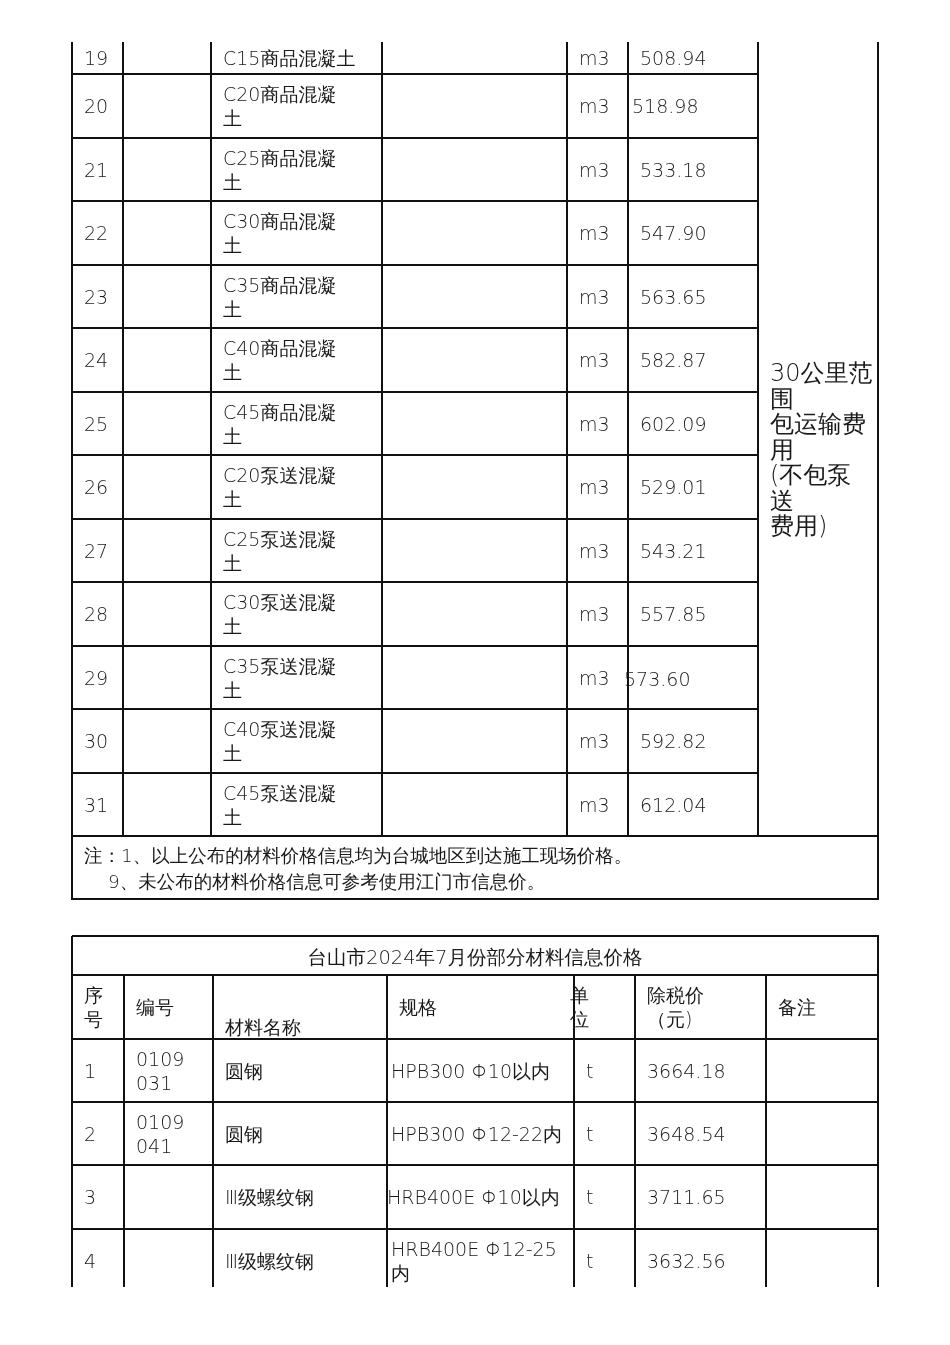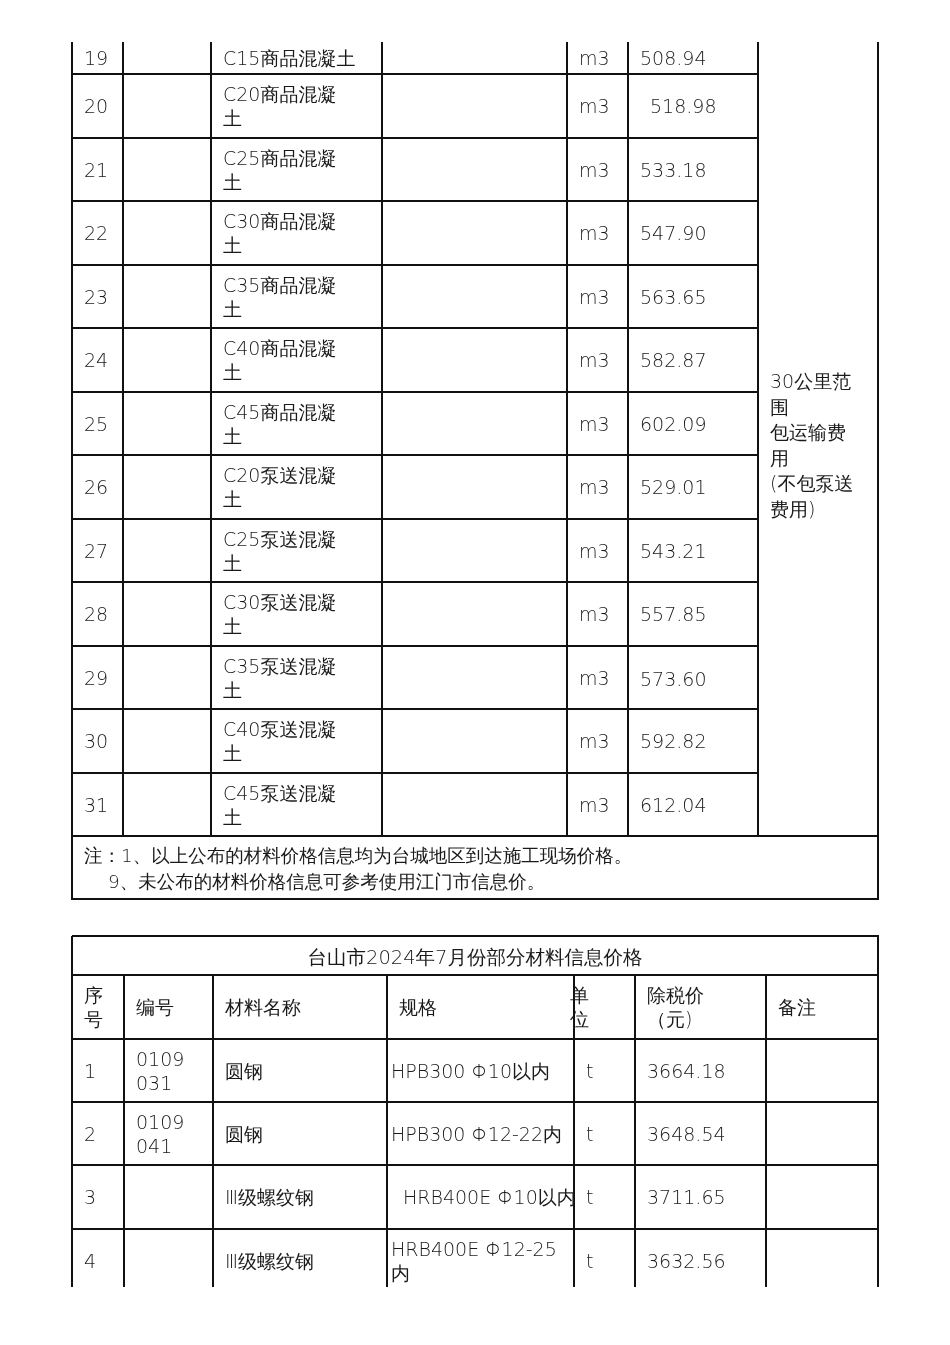--- a/index.html
+++ b/index.html
@@ -68,21 +68,21 @@
     </div>
     <div class="cell" style="left: 211px; top: 74px; width: 171px; height: 64px; padding-left: 12px; padding-right: 4px; justify-content: flex-start;">
       <span class="txt" style="width: 130px; word-break: break-all;">C20商品混凝土</span>
     </div>
     <div class="cell" style="left: 382px; top: 74px; width: 185px; height: 64px; padding-left: 12px; padding-right: 4px; justify-content: flex-start;">
       <span class="txt" style="word-break: break-all;"></span>
     </div>
     <div class="cell" style="left: 567px; top: 74px; width: 61px; height: 64px; padding-left: 12px; padding-right: 4px; justify-content: flex-start;">
       <span class="txt" style="word-break: break-all;">m3</span>
     </div>
-    <div class="cell" style="left: 628px; top: 74px; width: 130px; height: 64px; padding-left: 22px; padding-right: 4px; justify-content: flex-start;">
+    <div class="cell" style="left: 628px; top: 74px; width: 130px; height: 64px; padding-left: 4px; padding-right: 4px; justify-content: flex-start;">
       <span class="txt" style="word-break: break-all;">518.98</span>
     </div>
     <div class="cell" style="left: 72px; top: 138px; width: 51px; height: 63px; padding-right: 4px; justify-content: flex-start;">
       <span class="txt" style="word-break: break-all;">21</span>
     </div>
     <div class="cell" style="left: 123px; top: 138px; width: 88px; height: 63px; padding-left: 12px; padding-right: 4px; justify-content: flex-start;">
       <span class="txt" style="word-break: break-all;"></span>
     </div>
     <div class="cell" style="left: 211px; top: 138px; width: 171px; height: 63px; padding-left: 12px; padding-right: 4px; justify-content: flex-start;">
       <span class="txt" style="width: 130px; word-break: break-all;">C25商品混凝土</span>
@@ -230,21 +230,21 @@
     </div>
     <div class="cell" style="left: 211px; top: 646px; width: 171px; height: 63px; padding-left: 12px; padding-right: 4px; justify-content: flex-start;">
       <span class="txt" style="width: 130px; word-break: break-all;">C35泵送混凝土</span>
     </div>
     <div class="cell" style="left: 382px; top: 646px; width: 185px; height: 63px; padding-left: 12px; padding-right: 4px; justify-content: flex-start;">
       <span class="txt" style="word-break: break-all;"></span>
     </div>
     <div class="cell" style="left: 567px; top: 646px; width: 61px; height: 63px; padding-left: 12px; padding-right: 4px; justify-content: flex-start;">
       <span class="txt" style="word-break: break-all;">m3</span>
     </div>
-    <div class="cell" style="left: 628px; top: 646px; width: 130px; height: 65px; padding-left: 12px; padding-right: 8px; justify-content: flex-start;">
+    <div class="cell" style="left: 612px; top: 646px; width: 130px; height: 65px; padding-left: 12px; padding-right: 8px; justify-content: flex-start;">
       <span class="txt" style="word-break: break-all;">573.60</span>
     </div>
     <div class="cell" style="left: 72px; top: 709px; width: 51px; height: 64px; padding-left: 12px; padding-right: 4px; justify-content: flex-start;">
       <span class="txt" style="word-break: break-all;">30</span>
     </div>
     <div class="cell" style="left: 123px; top: 709px; width: 88px; height: 64px; padding-left: 12px; padding-right: 4px; justify-content: flex-start;">
       <span class="txt" style="word-break: break-all;"></span>
     </div>
     <div class="cell" style="left: 211px; top: 709px; width: 171px; height: 64px; padding-left: 12px; padding-right: 4px; justify-content: flex-start;">
       <span class="txt" style="width: 130px; word-break: break-all;">C40泵送混凝土</span>
@@ -269,21 +269,21 @@
     </div>
     <div class="cell" style="left: 382px; top: 773px; width: 185px; height: 63px; padding-left: 12px; padding-right: 4px; justify-content: flex-start;">
       <span class="txt" style="word-break: break-all;"></span>
     </div>
     <div class="cell" style="left: 567px; top: 773px; width: 61px; height: 63px; padding-left: 12px; padding-right: 4px; justify-content: flex-start;">
       <span class="txt" style="word-break: break-all;">m3</span>
     </div>
     <div class="cell" style="left: 628px; top: 773px; width: 130px; height: 63px; padding-left: 12px; padding-right: 4px; justify-content: flex-start;">
       <span class="txt" style="word-break: break-all;">612.04</span>
     </div>
-    <div class="abs" style="left: 770px; top: 361px; width: 105px; font-size: 19px; line-height: 25.5px; font-weight: 300; margin-top: 8px;">
+    <div class="abs" style="left: 770px; top: 361px; width: 105px; font-size: 24px; line-height: 25.5px; font-weight: 300;">
       <div>30公里范</div>
       <div>围</div>
       <div>包运输费</div>
       <div>用</div>
       <div>(不包泵送</div>
       <div>费用)</div>
     </div>
     <div class="note" style="left: 84px; top: 843px;">注：1、以上公布的材料价格信息均为台城地区到达施工现场价格。</div>
     <div class="note" style="left: 108px; top: 869px;">9、未公布的材料价格信息可参考使用江门市信息价。</div>
     <div class="vl" style="left: 71px; top: 936px; height: 351px;"></div>
@@ -300,21 +300,21 @@
     <div class="hl" style="left: 72px; top: 1101px; width: 807px;"></div>
     <div class="hl" style="left: 72px; top: 1164px; width: 807px;"></div>
     <div class="hl" style="left: 72px; top: 1228px; width: 807px;"></div>
     <div class="title2" style="left: 72px; width: 806px; top: 944px;">台山市2024年7月份部分材料信息价格</div>
     <div class="cell" style="left: 72px; top: 975px; width: 52px; height: 64px; padding-left: 12px; padding-right: 4px; justify-content: flex-start;">
       <span class="txt" style="width: 26px; word-break: break-all;">序号</span>
     </div>
     <div class="cell" style="left: 124px; top: 975px; width: 89px; height: 64px; padding-left: 12px; padding-right: 4px; justify-content: flex-start;">
       <span class="txt" style="word-break: break-all;">编号</span>
     </div>
-    <div class="cell" style="left: 213px; top: 975px; width: 174px; height: 64px; padding-left: 12px; padding-right: 4px; justify-content: flex-start;">
+    <div class="cell" style="left: 213px; top: 975px; width: 174px; height: 64px; padding-left: 12px; padding-right: 4px; justify-content: flex-start; align-items: flex-end;">
       <span class="txt" style="word-break: break-all;">材料名称</span>
     </div>
     <div class="cell" style="left: 387px; top: 975px; width: 187px; height: 64px; padding-left: 12px; padding-right: 4px; justify-content: flex-start;">
       <span class="txt" style="word-break: break-all;">规格</span>
     </div>
     <div class="cell" style="left: 558px; top: 975px; width: 61px; height: 64px; padding-left: 12px; padding-right: 4px; justify-content: flex-start;">
       <span class="txt" style="width: 26px; word-break: break-all;">单位</span>
     </div>
     <div class="cell" style="left: 635px; top: 975px; width: 117px; height: 64px; padding-right: 4px; justify-content: flex-start;">
       <span class="txt" style="width: 110px; word-break: break-all;">除税价（元)</span>
@@ -366,21 +366,21 @@
     </div>
     <div class="cell" style="left: 72px; top: 1165px; width: 52px; height: 64px; padding-left: 12px; padding-right: 4px; justify-content: flex-start;">
       <span class="txt" style="word-break: break-all;">3</span>
     </div>
     <div class="cell" style="left: 124px; top: 1165px; width: 89px; height: 64px; padding-left: 12px; padding-right: 4px; justify-content: flex-start;">
       <span class="txt" style="width: 58px; word-break: break-all;"></span>
     </div>
     <div class="cell" style="left: 213px; top: 1165px; width: 174px; height: 64px; padding-left: 12px; padding-right: 4px; justify-content: flex-start;">
       <span class="txt" style="word-break: break-all;">Ⅲ级螺纹钢</span>
     </div>
-    <div class="cell" style="left: 387px; top: 1165px; width: 198px; height: 64px; padding-left: 16px; padding-right: 4px; justify-content: flex-start;">
+    <div class="cell" style="left: 387px; top: 1165px; width: 198px; height: 64px; padding-left: 0; padding-right: 4px; justify-content: flex-start;">
       <span class="txt" style="width: 175px; word-break: break-all;"> HRB400E Φ10以内</span>
     </div>
     <div class="cell" style="left: 574px; top: 1165px; width: 61px; height: 64px; padding-left: 12px; padding-right: 4px; justify-content: flex-start;">
       <span class="txt" style="word-break: break-all;">t</span>
     </div>
     <div class="cell" style="left: 635px; top: 1165px; width: 131px; height: 64px; padding-left: 12px; padding-right: 4px; justify-content: flex-start;">
       <span class="txt" style="word-break: break-all;">3711.65</span>
     </div>
     <div class="cell" style="left: 766px; top: 1165px; width: 112px; height: 64px; padding-left: 12px; padding-right: 4px; justify-content: flex-start;">
       <span class="txt" style="word-break: break-all;"></span>

